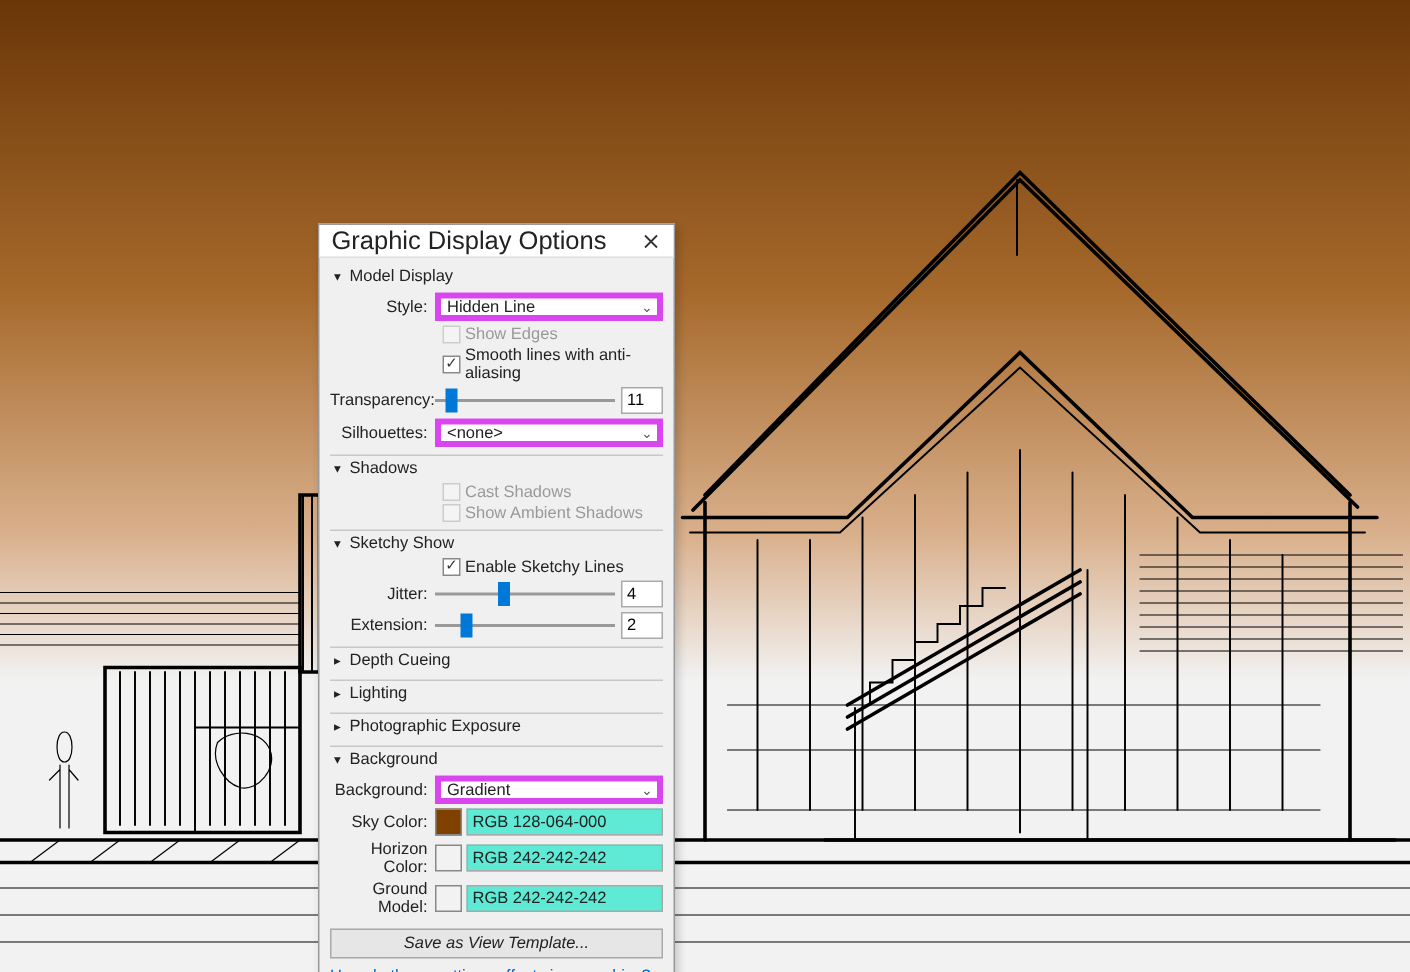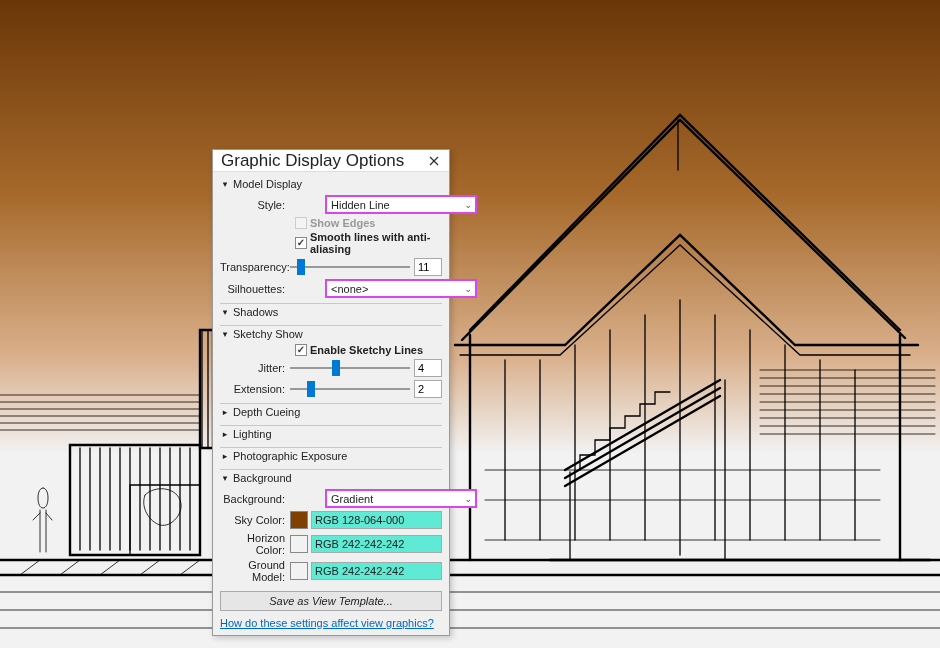--- a/index.html
+++ b/index.html
@@ -44,27 +44,27 @@
     cursor: pointer;
     user-select: none;
   }
   .section-header.first { border-top: none; margin-top: 0; }
   .section-header .caret { font-size: 9px; width:10px; display:inline-block; text-align:center; }
   .section-header .lbl { }
 
   .row { display:flex; align-items:center; margin: 3px 0; justify-content: center; }
   .row .label { width: 70px; text-align: right; padding-right: 5px; font-size: 11px; }
   .row .control { flex: 1; }
-  .indent { margin-left: 75px; font-weight: bold; }
+  .indent { margin-left: 75px; }
   .indent .chkrow { display:flex; align-items:center; gap:3px; font-size:11px; margin: 2px 0; }
 
   .select {
-    width: 100%; height: 19px; background:#fff; border:2px solid #d946ef;
+    width: 100%; height: 19px; background:#fff; border:4px solid #d946ef;
     display:flex; align-items:center; justify-content:space-between;
-    padding: 0 3px 0 4px; font-size: 11px; cursor:pointer;margin-left:35px;
+    padding: 0 3px 0 4px; font-size: 11px; cursor:pointer;
   }
   .select .arrow { color:#555; font-size:9px; }
 
   .slider-row { display:flex; align-items:center; gap:4px; }
   .slider-track { flex:1; height: 18px; position:relative; display:flex; align-items:center;}
   .slider-track .track { height:2px; background:#999; width:100%; }
   .slider-track .thumb {
     position:absolute; width:8px; height:16px; background:#0078d7; border:none; top:1px;
   }
   .numbox {
@@ -193,20 +193,30 @@
           <span>&lt;none&gt;</span>
           <span class="arrow">⌄</span>
         </div>
       </div>
     </div>
 
     <div class="section-header">
       <span class="caret">▾</span>
       <span class="lbl">Shadows</span>
     </div>
+    <div class="indent">
+      <div class="chkrow">
+        <span class="chk disabled"></span>
+        <span class="disabled-text">Cast Shadows</span>
+      </div>
+      <div class="chkrow">
+        <span class="chk disabled"></span>
+        <span class="disabled-text">Show Ambient Shadows</span>
+      </div>
+    </div>
 
     <div class="section-header">
       <span class="caret">▾</span>
       <span class="lbl">Sketchy Show</span>
     </div>
     <div class="indent">
       <div class="chkrow">
         <span class="chk checked"></span>
         <span>Enable Sketchy Lines</span>
       </div>

